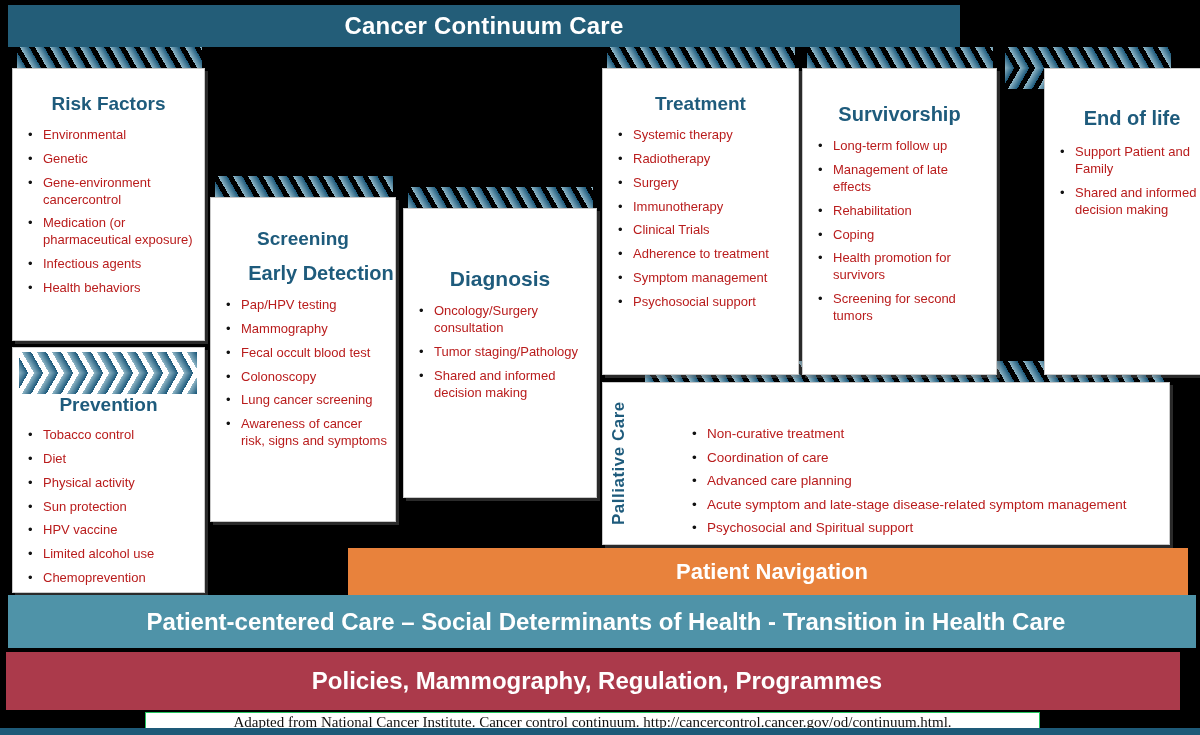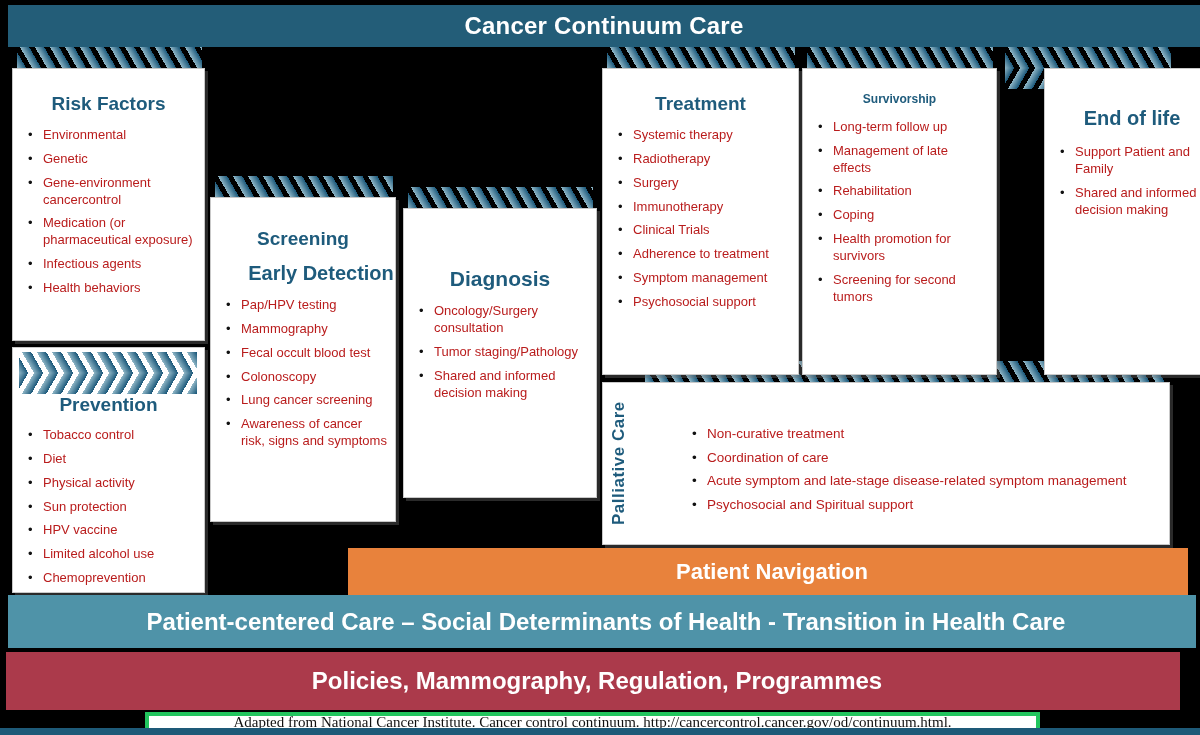--- a/index.html
+++ b/index.html
@@ -1,20 +1,20 @@
 <!DOCTYPE html>
 <html><head>
 <meta charset="utf-8">
 <style>
   html,body{margin:0;padding:0;background:#000;}
   body{font-family:"Liberation Sans",sans-serif;}
   #canvas{position:relative;width:1200px;height:735px;background:#000;overflow:hidden;}
 
   
-  .titlebar{position:absolute;left:8px;top:5px;width:1192px;height:42px;background:#235d78;
+  .titlebar{position:absolute;left:8px;top:5px;width:952px;height:42px;background:#235d78;
             display:flex;align-items:center;justify-content:center;}
   .titlebar span{color:#fff;font-weight:bold;font-size:24px;letter-spacing:.2px;}
 
   
   .box{position:absolute;background:#fff;border:1px solid #c9c9c9;box-shadow:3px 3px 0 rgba(120,120,120,.35);box-sizing:border-box;}
   .box-title{color:#1e5b7c;font-weight:bold;font-size:19px;text-align:center;line-height:1.15;}
   ul.bullets{list-style:none;margin:0;padding:0 8px 0 30px;}
   ul.bullets li{position:relative;font-size:13px;line-height:1.3;color:#b91c1c;margin-bottom:7px;}
   ul.bullets li::before{content:"•";position:absolute;left:-15px;top:0;color:#111;}
 
@@ -23,21 +23,21 @@
   #box-prevention{left:12px;top:347px;width:193px;height:246px;}
   #box-prevention .box-title{margin-top:4px;margin-bottom:11px;}
   #box-screening{left:210px;top:197px;width:186px;height:325px;}
   #box-screening .box-title.first{margin-top:30px;}
   #box-screening .box-title.second{margin-top:12px;margin-bottom:12px;font-size:20px;padding-left:36px;}
   #box-diagnosis{left:403px;top:208px;width:194px;height:290px;}
   #box-diagnosis .box-title{margin-top:58px;margin-bottom:12px;font-size:21px;}
   #box-treatment{left:602px;top:68px;width:197px;height:307px;}
   #box-treatment .box-title{margin-top:24px;margin-bottom:12px;}
   #box-survivorship{left:802px;top:68px;width:195px;height:307px;}
-  #box-survivorship .box-title{margin-top:24px;margin-bottom:12px;font-size:12px;}
+  #box-survivorship .box-title{margin-top:34px;margin-bottom:12px;font-size:20px;}
   #box-endoflife{left:1044px;top:68px;width:176px;height:307px;}
   #box-endoflife .box-title{margin-top:38px;margin-bottom:14px;font-size:20px;}
   #box-palliative{left:602px;top:382px;width:568px;height:163px;}
   #box-palliative ul.bullets{margin-top:42px;padding-left:104px;}
   #box-palliative ul.bullets li{font-size:13.5px;margin-bottom:6px;}
   .vlabel{position:absolute;left:6px;top:0;height:100%;display:flex;align-items:center;justify-content:center;
           writing-mode:vertical-rl;transform:rotate(180deg);color:#1e5b7c;font-weight:bold;font-size:17px;letter-spacing:.5px;}
 
   
   .chev{position:absolute;height:42px;pointer-events:none;}
@@ -51,21 +51,21 @@
   #chev-survivorship{left:807px;top:47px;width:186px;}
   #chev-endoflife{left:1005px;top:47px;width:166px;}
   #chev-palliative{left:645px;top:361px;width:520px;}
   #chev-prevention{left:20px;top:352px;width:178px;}
 
   
   .bar{position:absolute;display:flex;align-items:center;justify-content:center;color:#fff;font-weight:bold;padding-left:8px;}
   #bar-navigation{left:348px;top:548px;width:832px;height:47px;background:#e8823c;font-size:22px;}
   #bar-centered{left:8px;top:595px;width:1180px;height:53px;background:#4f93a8;font-size:24px;}
   #bar-policies{left:6px;top:652px;width:1166px;height:58px;background:#ab3a4b;font-size:24px;}
-  #footer-strip{position:absolute;left:145px;top:712px;width:895px;height:21px;background:#fff;border:4px solid #22c55e;
+  #footer-strip{position:absolute;left:145px;top:712px;width:895px;height:21px;background:#fff;border:1px solid #22c55e;
                 display:flex;align-items:center;justify-content:center;box-sizing:border-box;}
   #footer-strip span{font-family:"Liberation Serif",serif;font-size:15px;color:#111;white-space:nowrap;}
   #bottom-strip{position:absolute;left:0;top:728px;width:1200px;height:7px;background:#1e5a78;}
 </style>
 </head>
 <body>
 
 <div id="canvas">
 
   <div class="titlebar">
@@ -184,20 +184,21 @@
         <li>Support Patient and Family</li>
         <li>Shared and informed decision making</li>
       </ul>
   </div>
 
   <div class="box" id="box-palliative">
     <div class="vlabel">Palliative Care</div>
     <ul class="bullets">
         <li>Non-curative treatment</li>
         <li>Coordination of care</li>
+        <li>Advanced care planning</li>
         <li>Acute symptom and late-stage disease-related symptom management</li>
         <li>Psychosocial and Spiritual support</li>
       </ul>
   </div>
 
   <div class="bar" id="bar-navigation">
     <span>Patient Navigation</span>
   </div>
   <div class="bar" id="bar-centered">
     <span>Patient-centered Care – Social Determinants of Health - Transition in Health Care</span>

